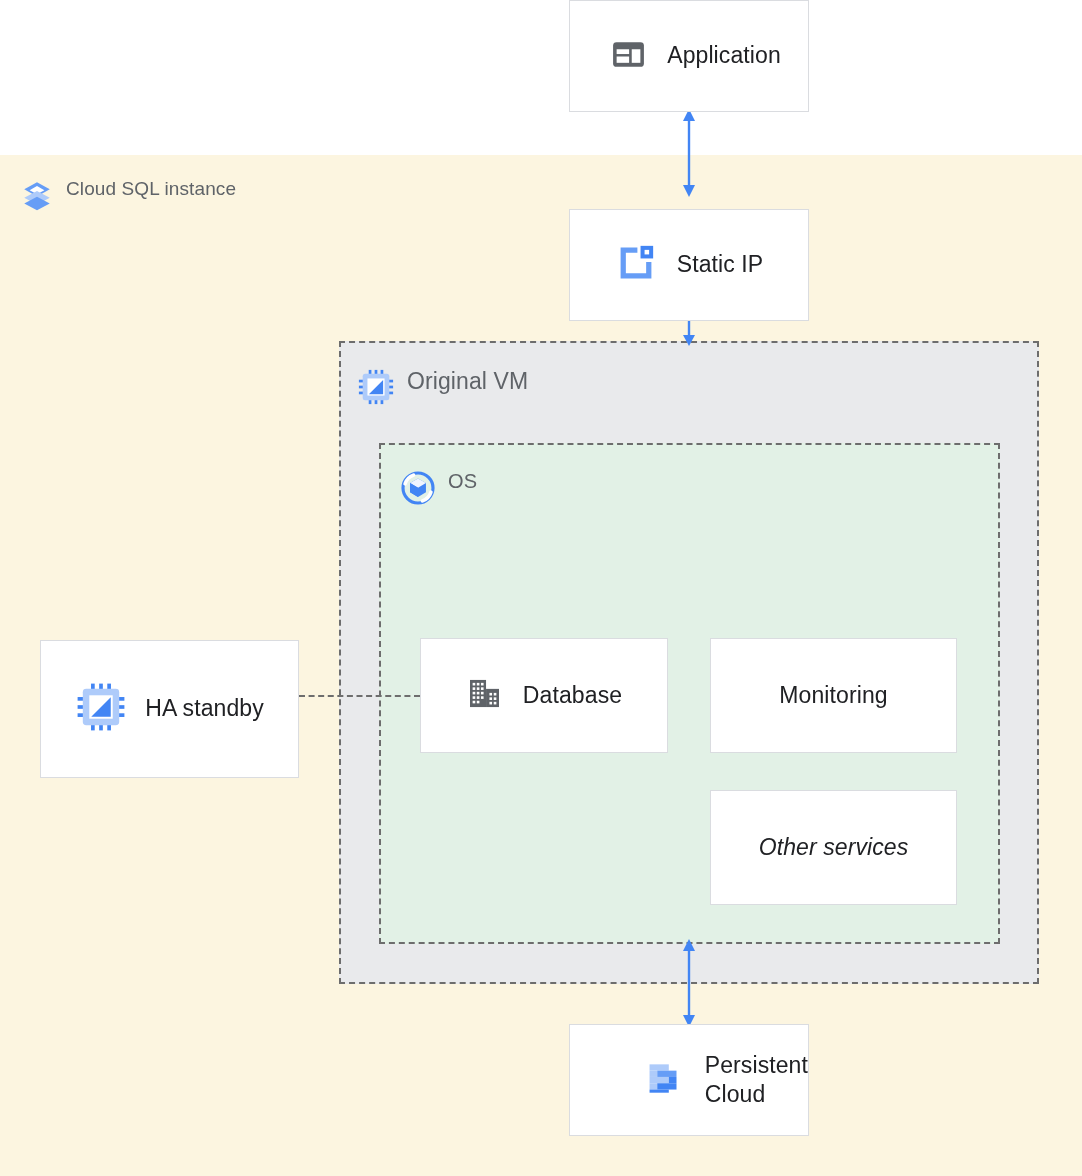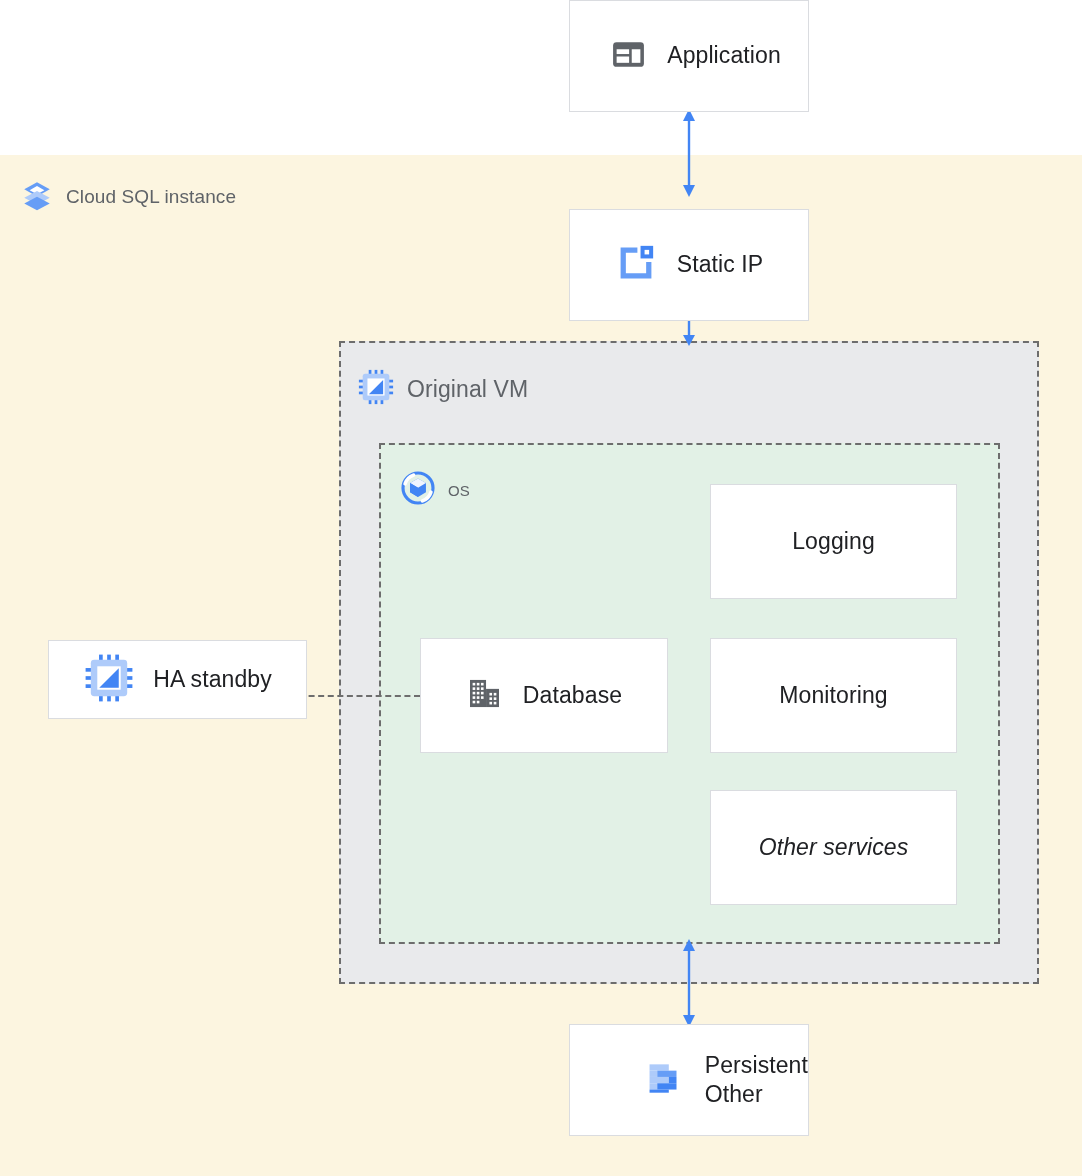--- a/index.html
+++ b/index.html
@@ -49,35 +49,35 @@
     height: 501px;
     background: #e2f1e6;
     border: 2px dashed #6d6d6d;
     box-sizing: border-box;
   }
 
   
   .region-label {
     position: absolute;
     display: flex;
-    align-items: center;
+    align-items: flex-start;
     gap: 12px;
     white-space: nowrap;
   }
   .region-label .rl-text {
     color: #5f6368;
     font-size: 19px;
     letter-spacing: .1px;
   }
   .label-cloudsql { left: 20px; top: 178px; }
   .label-cloudsql .rl-text { font-size: 19px; }
   .label-vm { left: 357px; top: 368px; }
   .label-vm .rl-text { font-size: 23px; }
   .label-os { left: 400px; top: 470px; }
-  .label-os .rl-text { font-size: 15px; }
+  .label-os .rl-text { font-size: 20px; }
 
   
   .node {
     position: absolute;
     background: #ffffff;
     border: 1px solid #dadce0;
     box-sizing: border-box;
     display: flex;
     align-items: center;
     justify-content: center;
@@ -91,21 +91,21 @@
   }
   .node.plain { justify-content: center; }
   .node.plain .node-text { font-size: 23px; }
 
   #node-application { left: 569px; top: 0px;    width: 240px; height: 112px; padding-left: 13px; }
   #node-staticip    { left: 569px; top: 193px;  width: 240px; height: 112px; margin-top: 16px; }
   #node-logging     { left: 710px; top: 484px;  width: 247px; height: 115px; }
   #node-database    { left: 420px; top: 638px;  width: 248px; height: 115px; }
   #node-monitoring  { left: 710px; top: 638px;  width: 247px; height: 115px; }
   #node-other       { left: 710px; top: 790px;  width: 247px; height: 115px; font-style: italic; }
-  #node-hastandby   { left: 40px;  top: 640px;  width: 259px; height: 79px; margin-left: 8px; }
+  #node-hastandby   { left: 40px;  top: 640px;  width: 259px; height: 138px; }
   #node-pdisk       { left: 569px; top: 1024px; width: 240px; height: 112px; justify-content: flex-end; }
 
   #node-hastandby { gap: 18px; }
   #node-pdisk     { gap: 18px; }
   #node-pdisk .node-text { text-align: left; }
 
   
   .icon { display: block; flex: 0 0 auto; }
 
   
@@ -214,23 +214,20 @@
     <span class="icon">
       <svg width="42" height="42" viewBox="0 0 24 24">
         <path d="M3.2 3.2 L12.8 3.2 L12.8 6.2 L6.2 6.2 L6.2 17.8 L17.8 17.8 L17.8 11.4 L20.8 11.4 L20.8 20.8 L3.2 20.8 Z" fill="#669df6"></path>
         <rect x="14.6" y="2.2" width="7.2" height="7.2" fill="#4285f4"></rect>
         <rect x="16.9" y="4.5" width="2.6" height="2.6" fill="#ffffff"></rect>
       </svg>
     </span>
     <span class="node-text">Static IP</span>
   </div>
 
-  <div class="node plain" id="node-logging">
-    <span class="node-text">Logging</span>
-  </div>
 
   <div class="node" id="node-database">
     <span class="icon">
       <svg width="37" height="37" viewBox="0 0 24 24">
         <path d="M2.6 3.2 L13.0 3.2 L13.0 20.8 L2.6 20.8 Z" fill="#5f6368"></path>
         <path d="M13.0 9.0 L21.4 9.0 L21.4 20.8 L13.0 20.8 Z" fill="#5f6368"></path>
         <g fill="#ffffff">
           <rect x="4.3" y="5.1" width="1.7" height="1.7"></rect>
           <rect x="7.0" y="5.1" width="1.7" height="1.7"></rect>
           <rect x="9.7" y="5.1" width="1.7" height="1.7"></rect>
@@ -296,16 +293,16 @@
         <rect x="2.6" y="4.2" width="11.0" height="3.6" fill="#aecbfa"></rect>
         <rect x="2.6" y="7.8" width="4.4" height="3.6" fill="#aecbfa"></rect>
         <rect x="7.0" y="7.8" width="11.0" height="3.6" fill="#669df6"></rect>
         <rect x="2.6" y="11.4" width="11.0" height="3.6" fill="#aecbfa"></rect>
         <rect x="13.6" y="11.4" width="4.4" height="3.6" fill="#4285f4"></rect>
         <rect x="2.6" y="15.0" width="4.4" height="3.6" fill="#aecbfa"></rect>
         <rect x="7.0" y="15.0" width="11.0" height="3.6" fill="#4285f4"></rect>
         <rect x="2.6" y="18.6" width="11.0" height="1.8" fill="#4285f4"></rect>
       </svg>
     </span>
-    <span class="node-text"><span>Persistent</span><br><span>Other</span></span>
+    <span class="node-text"><span>Persistent</span><br><span>Cloud</span></span>
   </div>
 
 </div>
 
 </body></html>

